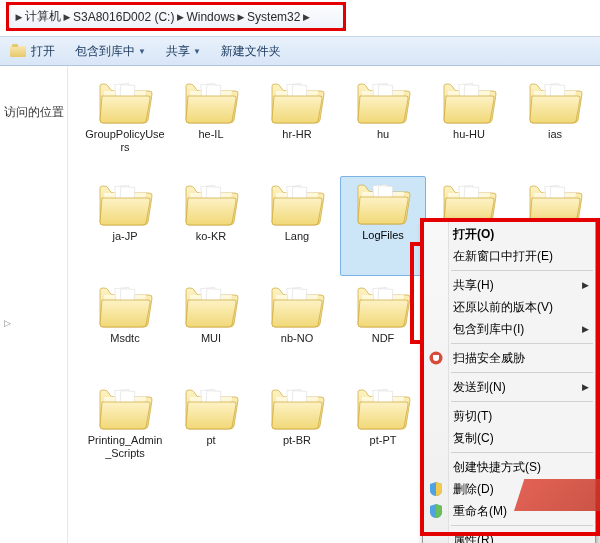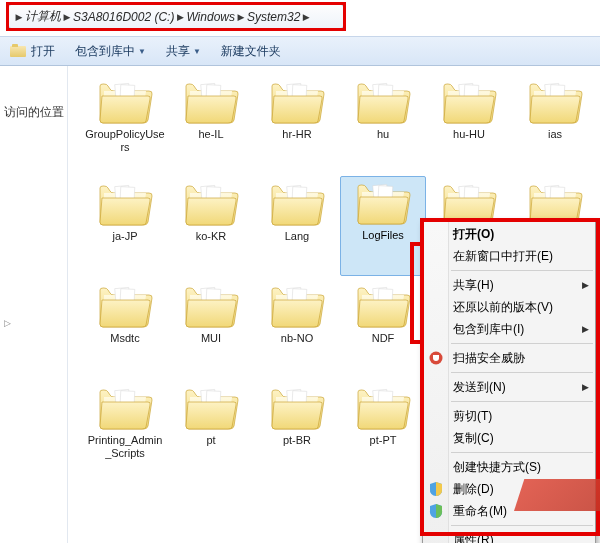--- a/index.html
+++ b/index.html
@@ -3,21 +3,21 @@
 <meta charset="utf-8">
 <style>
   * { box-sizing: border-box; margin: 0; padding: 0; font-family: "Microsoft YaHei", "Segoe UI", Tahoma, sans-serif; }
   body { width: 600px; height: 543px; overflow: hidden; background: #fff; position: relative; }
 
   
   .addrbar-wrap { position: absolute; left: 0; top: 4px; width: 580px; height: 30px; }
   .addrbar { position: absolute; left: 8px; top: 0; width: 336px; height: 25px;
              background: linear-gradient(#fdfdfe,#eef3fa); border: 1px solid #9fb4cf; border-radius: 3px;
              display: flex; align-items: center; font-size: 12px; color: #2a2a2a; padding-left: 4px; }
-  .crumb { display: flex; align-items: center; cursor: default; white-space: nowrap; font-style: italic; }
+  .crumb { display: flex; align-items: center; cursor: default; white-space: nowrap; }
   .arrow { width: 12px; text-align: center; color: #3a3a3a; font-size: 9px; }
   .addr-highlight { position: absolute; left: 6px; top: -2px; width: 340px; height: 29px;
                     border: 3px solid #e40000; pointer-events: none; }
 
   
   .toolbar { position: absolute; left: 0; top: 36px; width: 600px; height: 30px;
              background: linear-gradient(#e9f1fb,#d8e6f7); border-top: 1px solid #c7d6ea; border-bottom: 1px solid #b0c4dc;
              display: flex; align-items: flex-start; font-size: 12px; color: #1d3c61; }
   .tb-item { display: flex; align-items: center; padding: 0 10px; height: 100%; cursor: default; }
   .tb-drop { font-size: 8px; margin-left: 3px; color: #3a5d89; }

